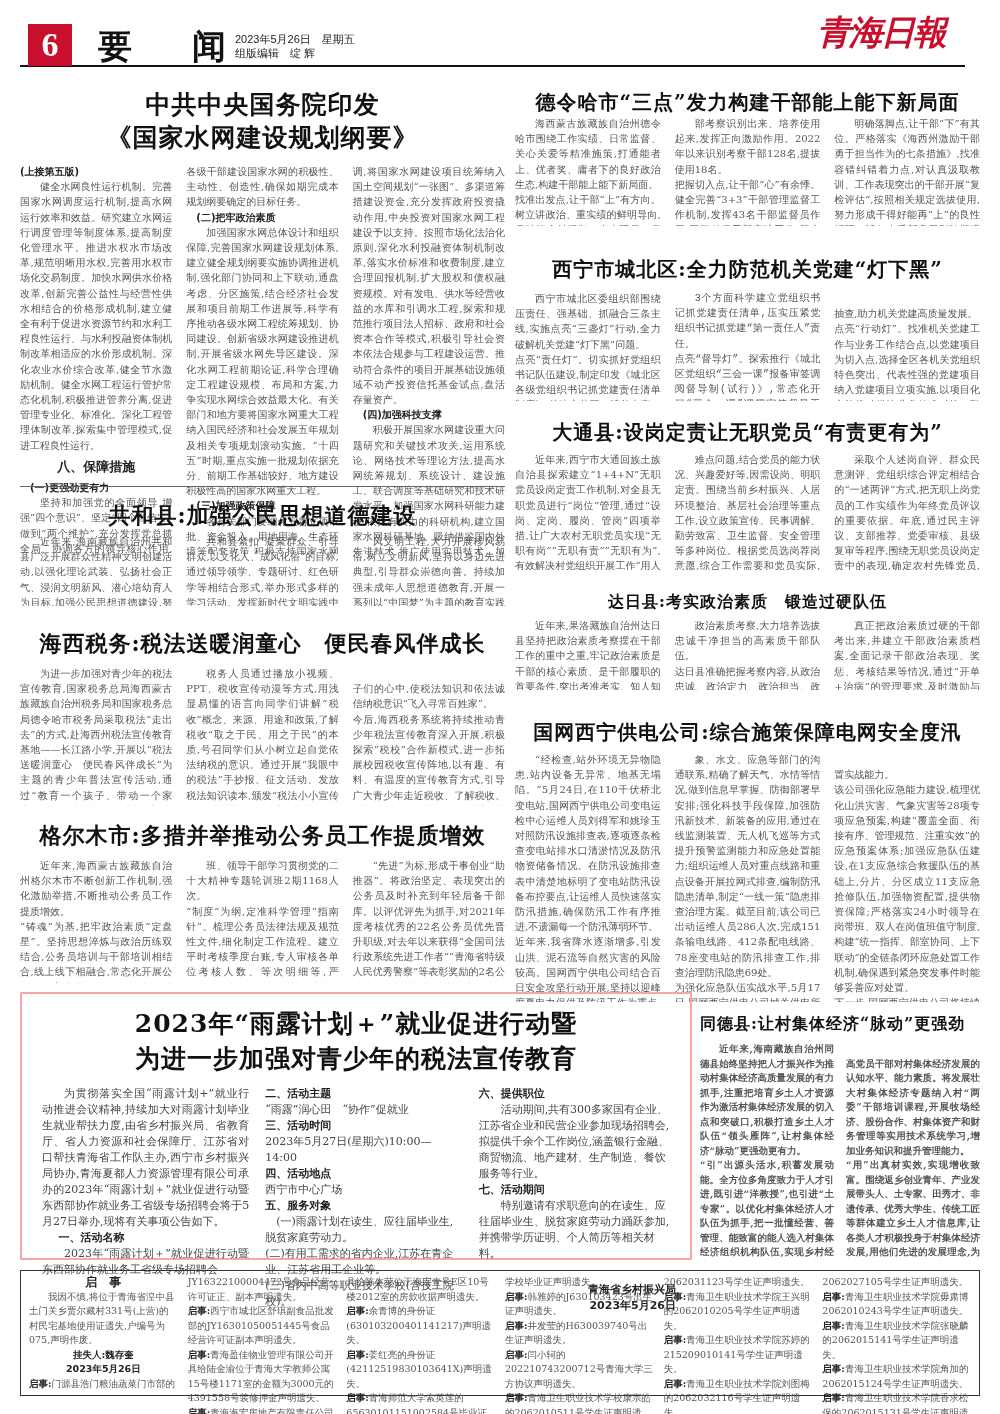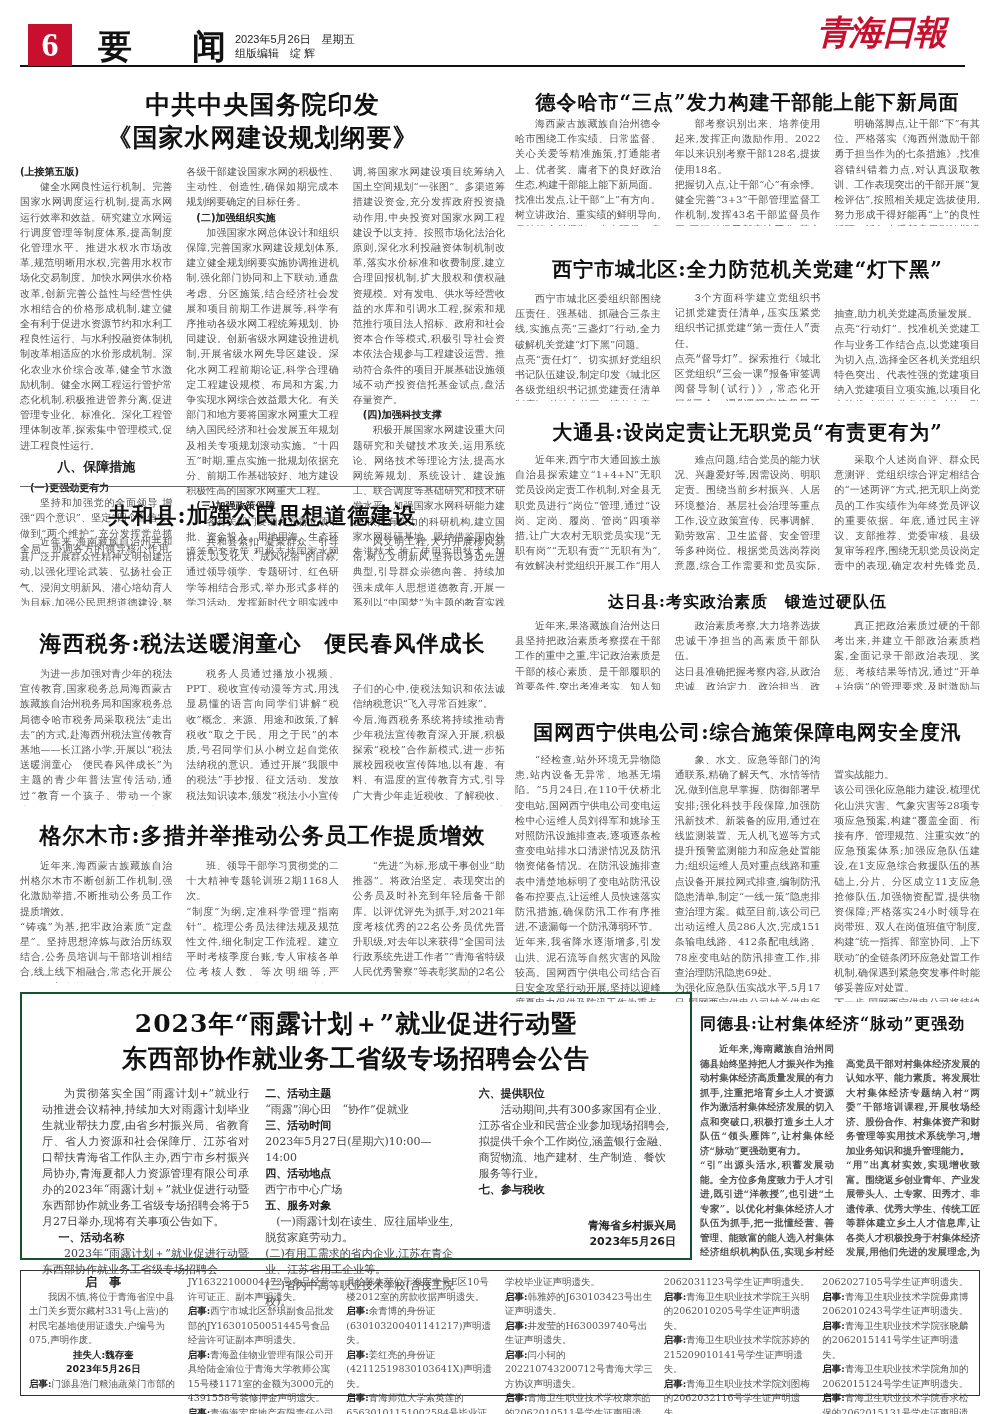--- a/index.html
+++ b/index.html
@@ -13,21 +13,21 @@
 .section2{left:172px;}
 .dateline{position:absolute;left:215px;top:32px;font-family:"Liberation Sans",sans-serif;font-size:11px;line-height:14px;color:#222;}
 .logo{position:absolute;right:20px;top:10px;font-family:"DejaVu Serif",serif;font-style:italic;font-weight:bold;color:#c8102e;font-size:34px;letter-spacing:-2px;}
 .headline{font-weight:bold;color:#111;text-align:center;white-space:nowrap;letter-spacing:1px;}
 .body3{display:flex;gap:14px;}
 .col{flex:1;font-size:10px;line-height:15.2px;color:#555;text-align:justify;text-indent:2em;overflow:hidden;}
 .col p{margin:0;}
 .sub{font-weight:bold;color:#222;text-indent:1em;font-family:"DejaVu Sans",sans-serif;font-size:10px;}
 .rule{position:absolute;height:1px;background:#666;}
 .notice-box{position:absolute;border:1.5px solid #333;}
-.ad-box{position:absolute;border:2px solid #14532d;}
+.ad-box{position:absolute;border:2px solid #fca5a5;}
 .ad-col{font-size:11px;line-height:16px;color:#444;}
 .ad-h{font-weight:bold;color:#222;font-family:"DejaVu Sans",sans-serif;font-size:11px;}
 .small{font-size:9.5px;line-height:14.5px;color:#555;}
 .kb{font-weight:bold;color:#222;}
 </style>
 </head>
 <body>
 
 <div class="abs masthead">
   <div class="pagenum">6</div>
@@ -48,21 +48,21 @@
   <div class="body3" style="margin-top:10px;height:390px;">
     <div class="col">
       <p class="sub" style="text-indent:0">(上接第五版)</p>
       <p>健全水网良性运行机制。完善国家水网调度运行机制,提高水网运行效率和效益。研究建立水网运行调度管理等制度体系,提高制度化管理水平。推进水权水市场改革,规范明晰用水权,完善用水权市场化交易制度。加快水网供水价格改革,创新完善公益性与经营性供水相结合的价格形成机制,建立健全有利于促进水资源节约和水利工程良性运行、与水利投融资体制机制改革相适应的水价形成机制。深化农业水价综合改革,健全节水激励机制。健全水网工程运行管护常态化机制,积极推进管养分离,促进管理专业化、标准化。深化工程管理体制改革,探索集中管理模式,促进工程良性运行。</p>
       <p class="sub" style="text-align:center;font-size:13px;margin:6px 0;text-indent:0">八、保障措施</p>
       <p class="sub">(一)更强劲更有力</p>
       <p>坚持和加强党的全面领导,增强“四个意识”、坚定“四个自信”、做到“两个维护”,充分发挥党总揽全局、协调各方的领导核心作用,确保国家水网建设正确政治方向。实行中央统筹、省负总责、市县抓落实的工作机制,全面调动</p>
     </div>
     <div class="col">
       <p style="text-indent:0">各级干部建设国家水网的积极性、主动性、创造性,确保如期完成本规划纲要确定的目标任务。</p>
-      <p class="sub">(二)加强组织实施</p>
+      <p class="sub">(二)把牢政治素质</p>
       <p>加强国家水网总体设计和组织保障,完善国家水网建设规划体系,建立健全规划纲要实施协调推进机制,强化部门协同和上下联动,通盘考虑、分区施策,结合经济社会发展和项目前期工作进展等,科学有序推动各级水网工程统筹规划、协同建设。创新省级水网建设推进机制,开展省级水网先导区建设。深化水网工程前期论证,科学合理确定工程建设规模、布局和方案,力争实现水网综合效益最大化。有关部门和地方要将国家水网重大工程纳入国民经济和社会发展五年规划及相关专项规划滚动实施。“十四五”时期,重点实施一批规划依据充分、前期工作基础较好、地方建设积极性高的国家水网重大工程。</p>
       <p class="sub">(三)加强政策保障</p>
       <p>各有关部门要细化完善立项审批、资金投入、用地用海、生态环境等配套政策,积极支持国家水网工程规划建设。加强水网与国土空间规划衔接协</p>
     </div>
     <div class="col">
       <p style="text-indent:0">调,将国家水网建设项目统筹纳入国土空间规划“一张图”。多渠道筹措建设资金,充分发挥政府投资撬动作用,中央投资对国家水网工程建设予以支持。按照市场化法治化原则,深化水利投融资体制机制改革,落实水价标准和收费制度,建立合理回报机制,扩大股权和债权融资规模。对有发电、供水等经营收益的水库和引调水工程,探索和规范推行项目法人招标、政府和社会资本合作等模式,积极引导社会资本依法合规参与工程建设运营。推动符合条件的项目开展基础设施领域不动产投资信托基金试点,盘活存量资产。</p>
       <p class="sub">(四)加强科技支撑</p>
       <p>积极开展国家水网建设重大问题研究和关键技术攻关,运用系统论、网络技术等理论方法,提高水网统筹规划、系统设计、建设施工、联合调度等基础研究和技术研发水平。加强国家水网科研能力建设,依托有实力的科研机构,建立国家水网科研基地。吸纳借鉴国内外先进技术,推广使用实用技术。加快水网建设相关领域科技人才培养和实践锻炼,培育领军人物和专业化科研技术创新团队,为国家水网建设提供人才支撑。</p>
     </div>
   </div>
@@ -189,21 +189,21 @@
       <span>高党员干部对村集体经济发展的认知水平、能力素质。将发展壮大村集体经济专题纳入村“两委”干部培训课程,开展牧场经济、股份合作、村集体资产和财务管理等实用技术系统学习,增加业务知识和提升管理能力。
 “用”出真材实效,实现增收致富。围绕返乡创业青年、产业发展带头人、土专家、田秀才、非遗传承、优秀大学生、传统工匠等群体建立乡土人才信息库,让各类人才积极投身于村集体经济发展,用他们先进的发展理念,为村集体经济发展提供思路,影响和带领群众致富,做到“人岗匹配”,人尽其才,才尽其用。立足同德县打造中国良种牦牛示范县的有利契机,依托本土资源优势,因地制宜制定村集体经济发展思路,积极探索村经济集体发展新路子,切实保障村集体经济高质量发展,年收益不低于10万元。</span>
       
     </div>
   </div>
 </div>
 
 <div class="ad-box" style="left:20px;top:992px;width:672px;height:268px;">
   <div class="headline" style="font-size:25px;line-height:35px;margin-top:12px;">
     <div>2023年“雨露计划＋”就业促进行动暨</div>
-    <div>东西部协作就业务工省级专场招聘会公告</div>
+    <div>为进一步加强对青少年的税法宣传教育</div>
   </div>
   <div style="display:flex;gap:16px;padding:10px 14px 0 20px;">
     <div class="ad-col" style="flex:1.05;text-indent:2em;text-align:justify;">
       <div>为贯彻落实全国“雨露计划+”就业行动推进会议精神,持续加大对雨露计划毕业生就业帮扶力度,由省乡村振兴局、省教育厅、省人力资源和社会保障厅、江苏省对口帮扶青海省工作队主办,西宁市乡村振兴局协办,青海夏都人力资源管理有限公司承办的2023年“雨露计划＋”就业促进行动暨东西部协作就业务工省级专场招聘会将于5月27日举办,现将有关事项公告如下。</div>
       <div class="ad-h" style="text-indent:1.5em">一、活动名称</div>
       <div>2023年“雨露计划＋”就业促进行动暨东西部协作就业务工省级专场招聘会</div>
     </div>
     <div class="ad-col" style="flex:1;">
       <div class="ad-h">二、活动主题</div>
       <div>“雨露”润心田　“协作”促就业</div>
@@ -212,21 +212,22 @@
       <div class="ad-h">四、活动地点</div>
       <div>西宁市中心广场</div>
       <div class="ad-h">五、服务对象</div>
       <div style="white-space:pre-line;text-indent:1em;">(一)雨露计划在读生、应往届毕业生,脱贫家庭劳动力。
 (二)有用工需求的省内企业,江苏在青企业、江苏省用工企业等。
 (三)省内中高等职业技术学校(含技工院校)。</div>
     </div>
     <div class="ad-col" style="flex:1;text-indent:2em;">
       <div class="ad-h" style="text-indent:0">六、提供职位</div>
       <div>活动期间,共有300多家国有企业、江苏省企业和民营企业参加现场招聘会,拟提供千余个工作岗位,涵盖银行金融、商贸物流、地产建材、生产制造、餐饮服务等行业。</div>
-      <div class="ad-h" style="text-indent:0">七、参与税收</div>
+      <div class="ad-h" style="text-indent:0">七、活动期间</div>
+      <div>特别邀请有求职意向的在读生、应往届毕业生、脱贫家庭劳动力踊跃参加,并携带学历证明、个人简历等相关材料。</div>
       <div style="text-align:right;margin-top:20px;font-family:'DejaVu Sans',sans-serif;font-weight:bold;color:#222;text-indent:0;">
         <div>青海省乡村振兴局</div>
         <div>2023年5月26日</div>
       </div>
     </div>
   </div>
 </div>
 
 <div class="notice-box" style="left:20px;top:1270px;width:960px;height:126px;display:flex;gap:10px;padding:4px 8px;">
   <div class="small" style="flex:1;">

